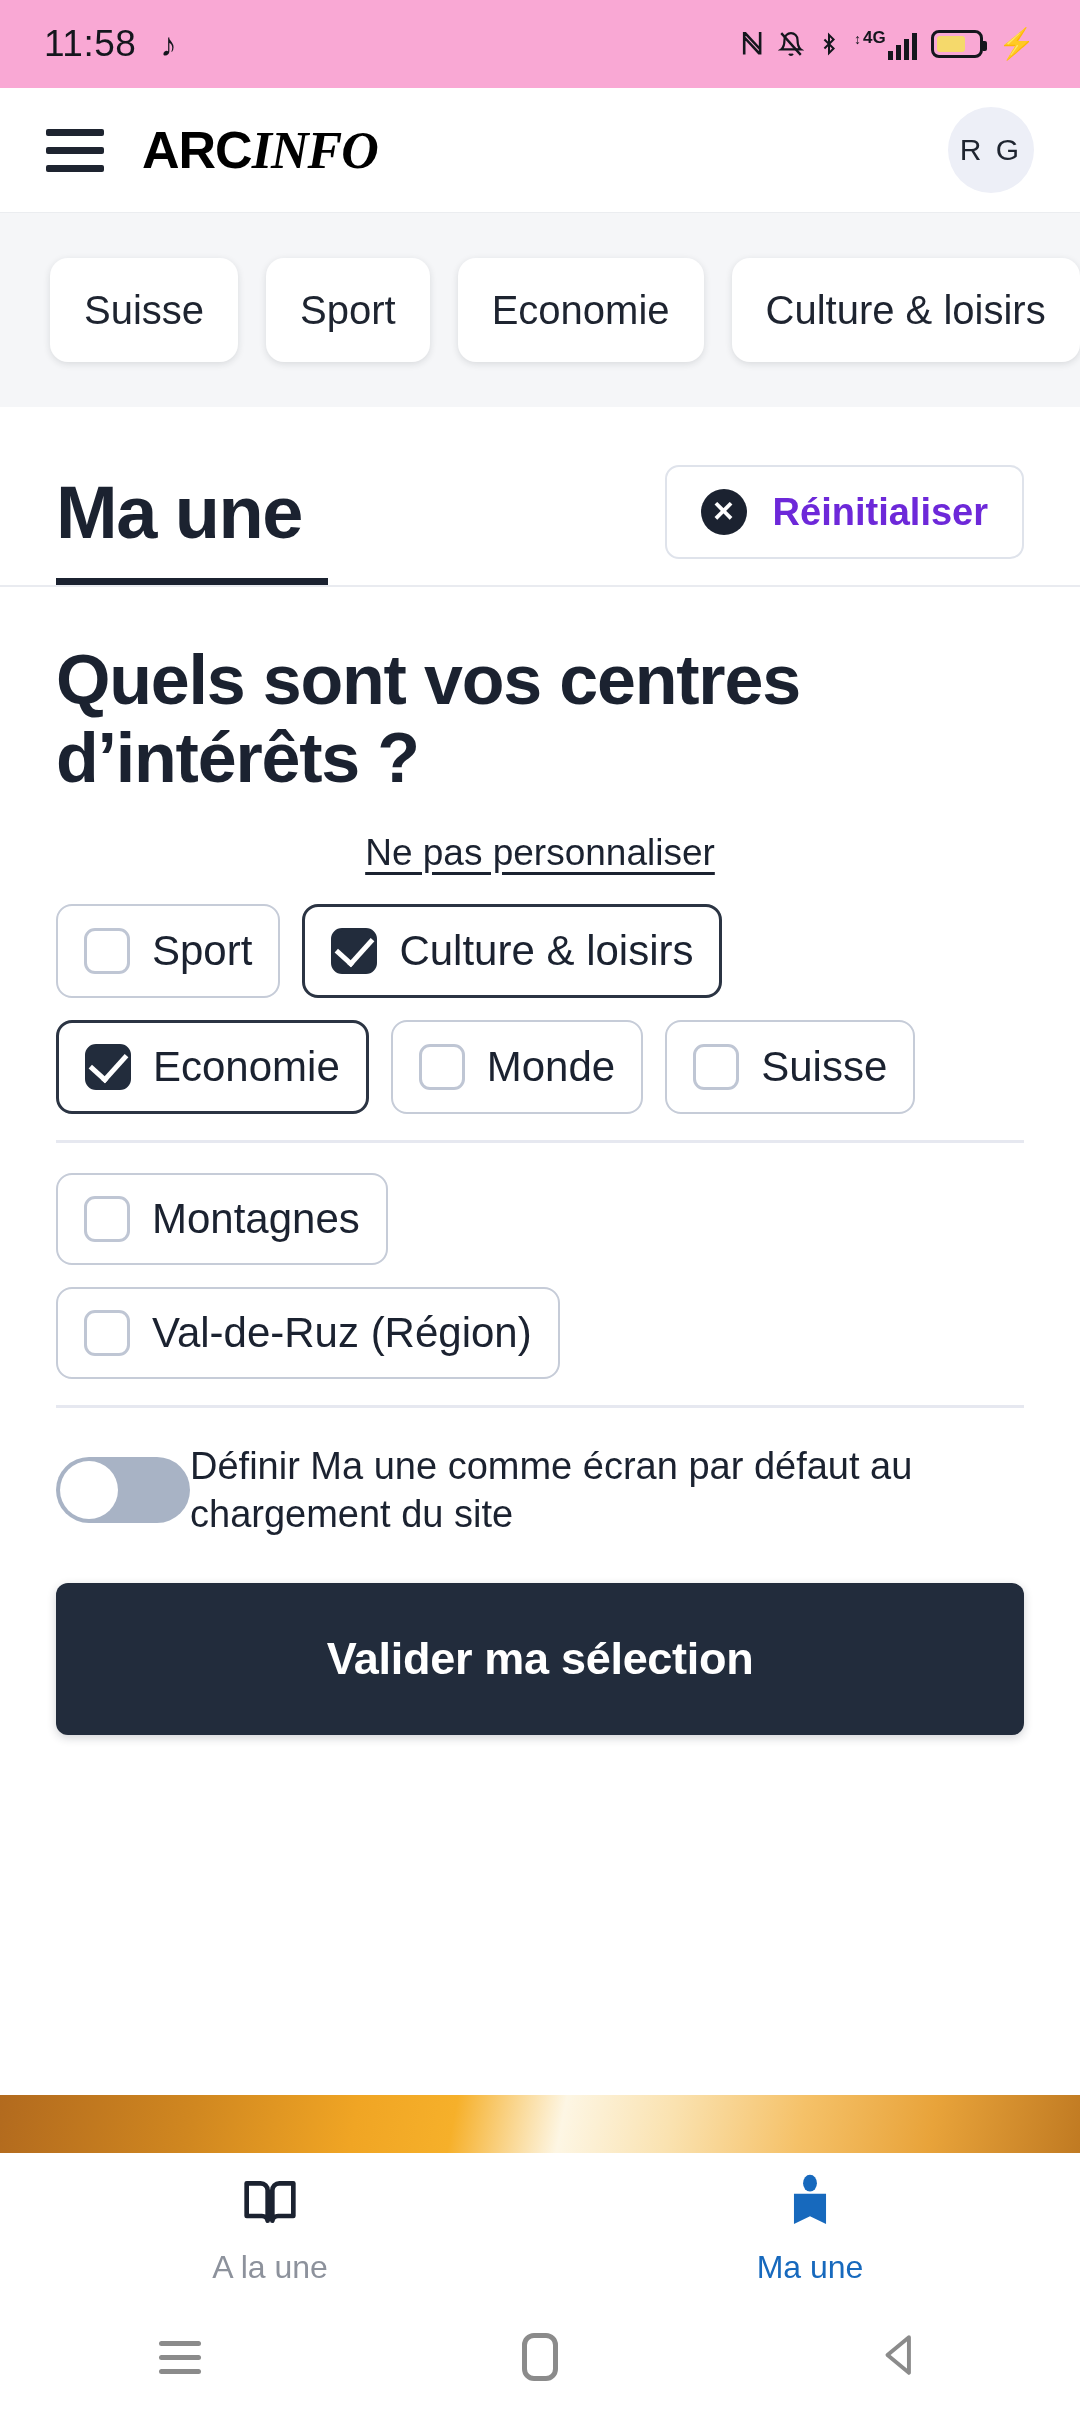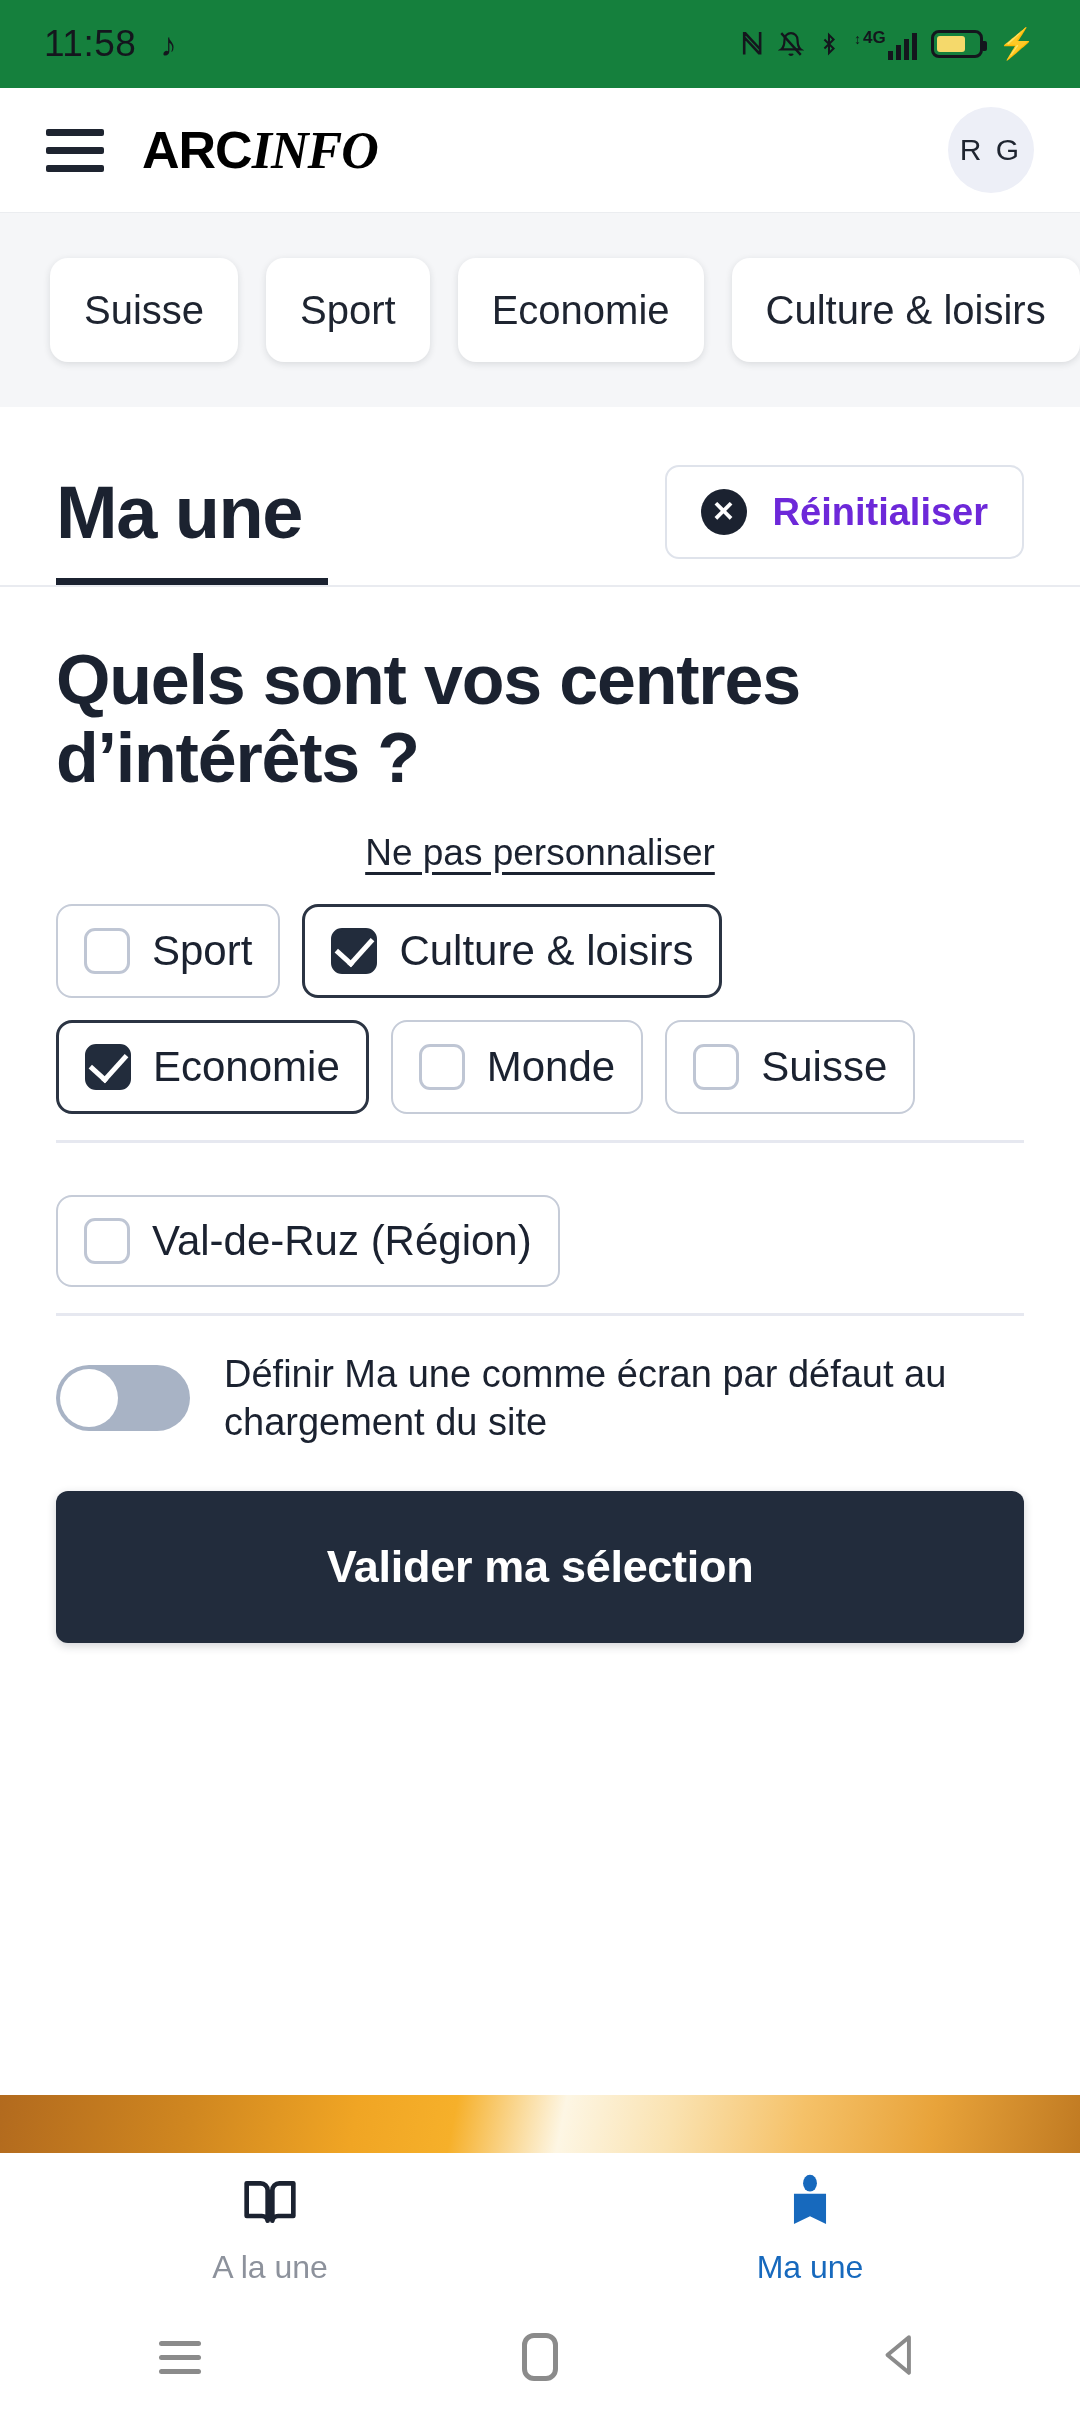--- a/index.html
+++ b/index.html
@@ -7,21 +7,21 @@
     width: 1080px; height: 2412px;
     background: #ffffff;
     font-family: "Liberation Sans", sans-serif;
     overflow: hidden;
   }
   .screen { position: relative; width: 1080px; height: 2412px; background: #fff; }
 
   
   .statusbar {
     height: 88px; display: flex; align-items: center;
-    padding: 0 44px; background: #15803d;
+    padding: 0 44px; background: #f9a8d4;
   }
   .sb-time {
     font-size: 37px; color: #14161d; letter-spacing: .5px;
     font-family: "Liberation Sans", sans-serif;
   }
   .sb-music { margin-left: 24px; font-size: 33px; color: #14161d; line-height: 1; }
   .sb-spacer { flex: 1; }
   .sb-right { display: flex; align-items: center; gap: 14px; }
   .sb-ico { font-size: 28px; color: #14161d; line-height: 1; display:flex; align-items:center;}
   .sb-nfc { font-size: 30px; font-weight: 600; }
@@ -123,21 +123,21 @@
     display:flex;align-items:center;justify-content:center;
   }
   .cbchip.checked .cbbox:after{
     content:""; width:17px;height:30px;border:5px solid #fff;
     border-top:0;border-left:0;transform:rotate(42deg) translate(-2px,-3px);
   }
   .cblabel { font-size: 42px; color:#1b2230; }
   .divider { height:3px; background:#e6e8f0; margin: 26px 0 30px 0; }
 
   
-  .togglerow { display:flex; align-items:center; gap:34px; margin-top: 34px; }
+  .togglerow { display:flex; align-items:center; margin-top: 34px; }
   .switch {
     width:134px;height:66px;border-radius:33px;background:#a8b3c5;
     display:flex;align-items:center;padding:4px;flex:0 0 auto;
   }
   .switch i{display:block;width:58px;height:58px;border-radius:50%;background:#fff;}
   .togglelabel{ font-size:38px; line-height:1.28; color:#1b2230; }
 
   
   .cta {
     margin-top: 44px; height: 152px; border-radius: 12px;
@@ -282,20 +282,24 @@
           <span class="cbbox"></span>
           <span class="cblabel">Suisse</span>
         </div>
       </div>
     </div>
 
     <div class="divider"></div>
 
     <div class="chiprows">
       <div class="chiprow">
+        <div class="cbchip">
+          <span class="cbbox"></span>
+          <span class="cblabel">Montagnes</span>
+        </div>
       </div>
       <div class="chiprow">
         <div class="cbchip">
           <span class="cbbox"></span>
           <span class="cblabel">Val-de-Ruz (Région)</span>
         </div>
       </div>
     </div>
 
     <div class="divider"></div>

